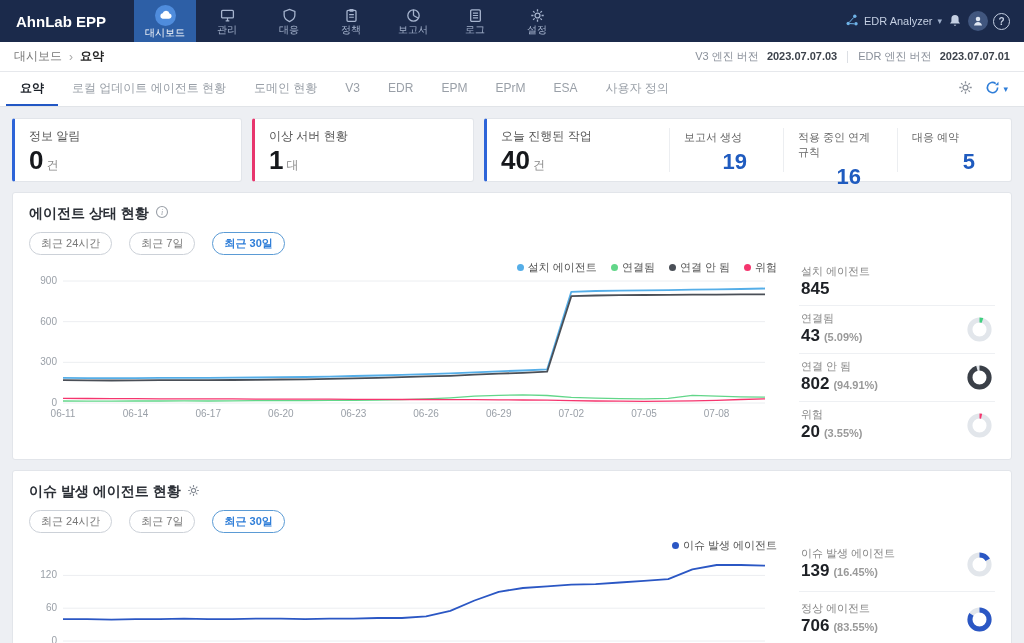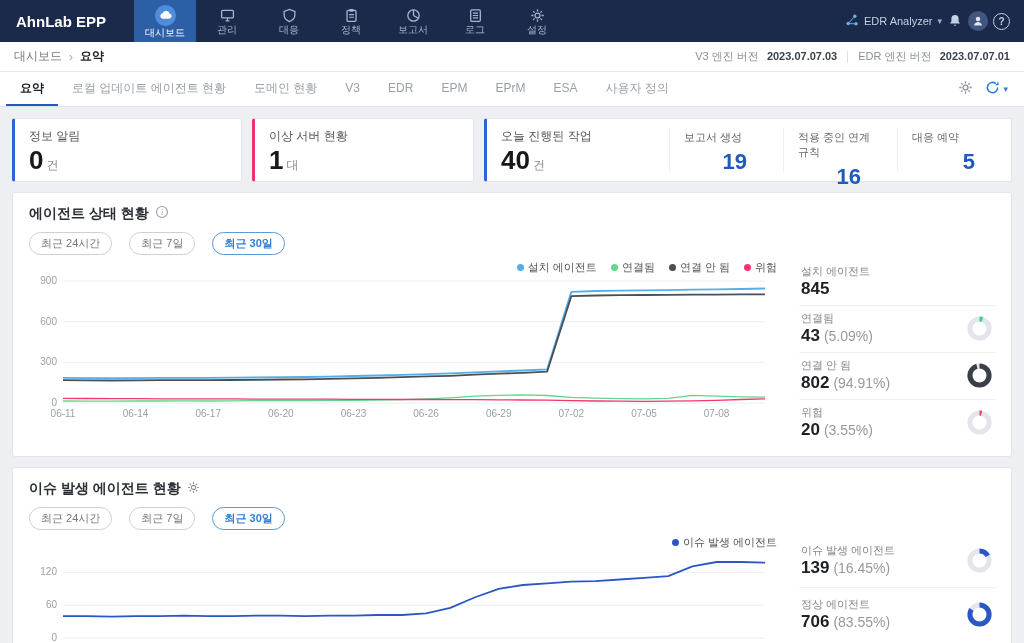--- a/index.html
+++ b/index.html
@@ -64,21 +64,21 @@
   .panel-body{display:flex;margin-top:4px}
   .chart-col{flex:1;min-width:0}
   .legend{display:flex;justify-content:flex-end;gap:14px;font-size:11px;color:#555;height:16px;align-items:center;padding-right:8px}
   .litem{display:flex;align-items:center;gap:4px}
   .dot{width:7px;height:7px;border-radius:50%;display:inline-block}
   .stats-col{width:196px;margin-left:14px}
   .srow{display:flex;align-items:center;justify-content:space-between;border-bottom:1px solid #eef0f3;padding:5px 2px 6px}
   .srow:last-child{border-bottom:none}
   .s-label{font-size:11px;color:#888}
   .s-val{font-size:17px;font-weight:bold;color:#1d2025;line-height:20px}
-  .s-pct{font-size:14px;font-weight:normal;color:#999;margin-left:4px}
+  .s-pct{font-size:11px;font-weight:bold;color:#999;margin-left:4px}
   .donut{display:block}
 </style>
 </head>
 <body>
 
 <div class="topbar">
   <div class="logo">AhnLab EPP</div>
   <div class="nav">
     <div class="nav-item active">
       <span class="nicon">

